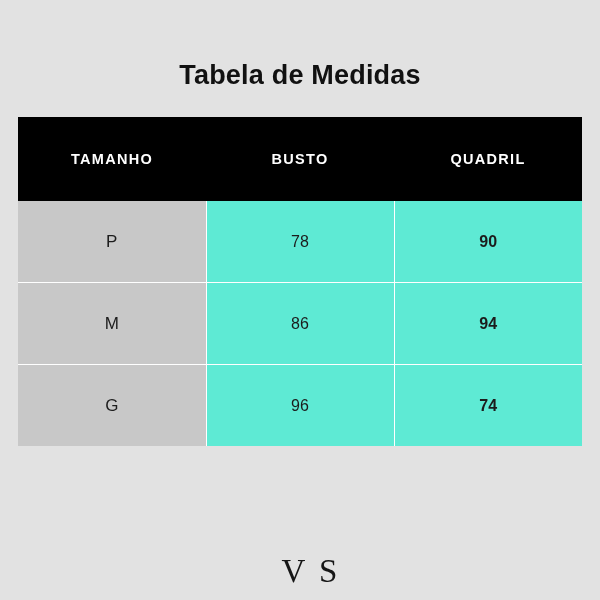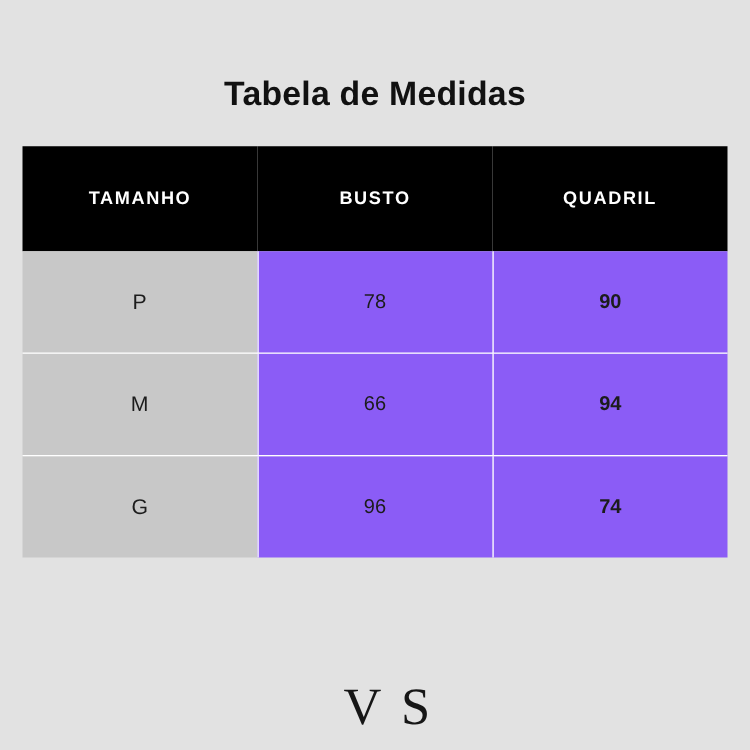--- a/index.html
+++ b/index.html
@@ -60,21 +60,21 @@
     border: 1px solid #ffffff;
     border-left: 1px solid #ffffff;
     border-right: 1px solid #ffffff;
   }
   table.size-table tbody tr td:first-child {
     background: #c8c8c8;
     font-size: 17px;
     border-left: none;
   }
   table.size-table tbody tr td:not(:first-child) {
-    background: #8b5cf6;
+    background: #5eead4;
   }
   table.size-table tbody tr td:last-child {
     border-right: none;
     font-weight: bold;
   }
   table.size-table tbody tr:first-child td {
     border-top: none;
   }
   table.size-table tbody tr:last-child td {
     border-bottom: none;
@@ -97,21 +97,21 @@
     padding: 0 5px;
     color: #555;
   }
   .logo {
     position: absolute;
     bottom: 28px;
     left: 0;
     right: 0;
     text-align: center;
     font-family: "Liberation Serif", serif;
-    font-size: 42px;
+    font-size: 33px;
     letter-spacing: 3px;
     color: #161616;
     padding-left: 22px;
   }
 </style>
 </head>
 <body>
 
 <div class="page">
 
@@ -127,21 +127,21 @@
         </tr>
       </thead>
       <tbody>
         <tr>
           <td>P</td>
           <td>78</td>
           <td>90</td>
         </tr>
         <tr>
           <td>M</td>
-          <td>66</td>
+          <td>86</td>
           <td>94</td>
         </tr>
         <tr>
           <td>G</td>
           <td>96</td>
           <td>74</td>
         </tr>
       </tbody>
     </table>
   </div>

